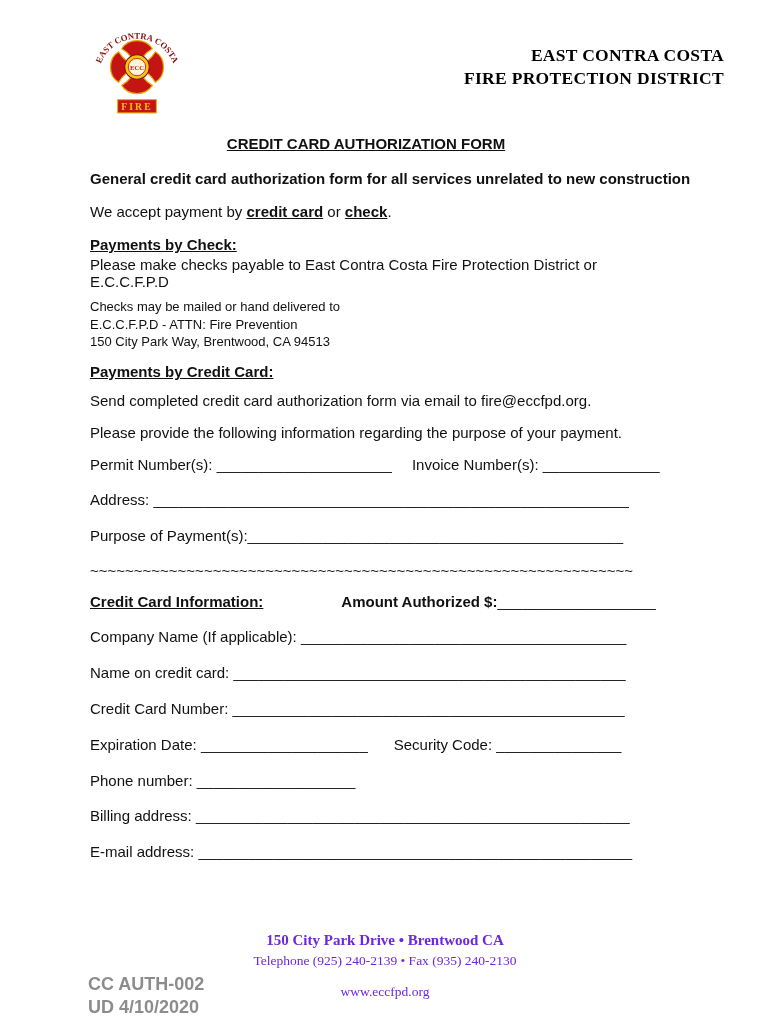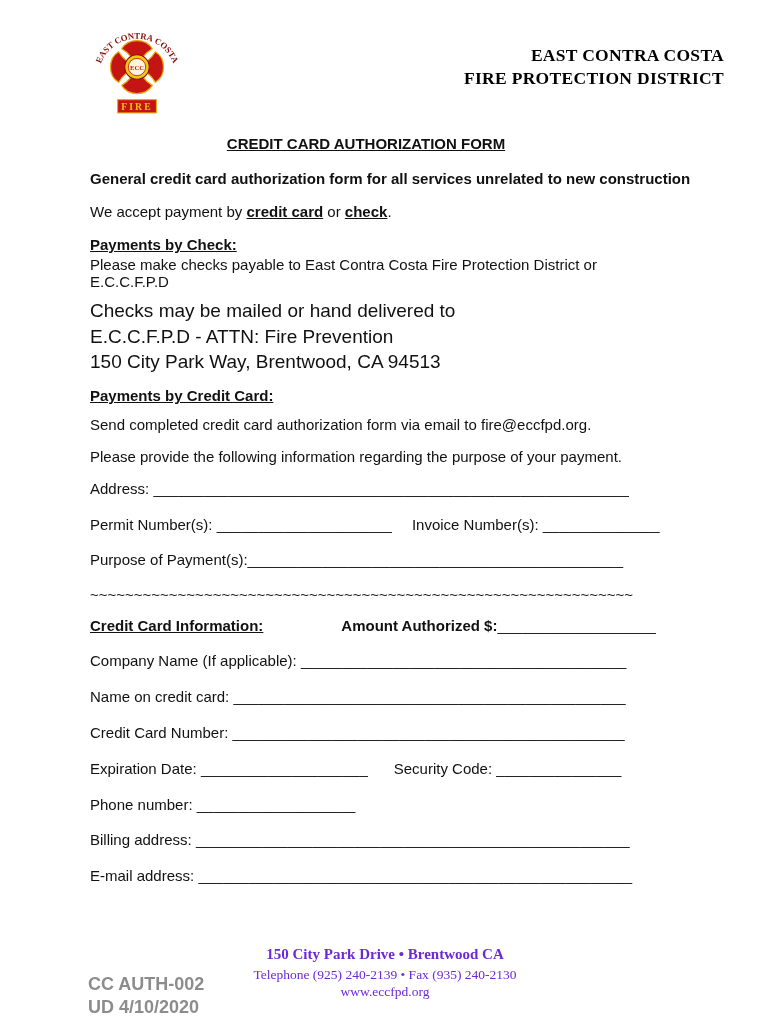--- a/index.html
+++ b/index.html
@@ -17,37 +17,37 @@
   }
   .content { position: absolute; top: 135px; left: 90px; width: 552px; }
   .title { text-align: center; font-weight: 700; text-decoration: underline; margin: 0 0 18px 0; }
   .intro { font-weight: 700; margin: 0 0 16px 0; }
   .line { margin: 0 0 16px 0; white-space: nowrap; }
   .h { font-weight: 700; text-decoration: underline; }
   .b { font-weight: 700; }
   .u { text-decoration: underline; }
   .heading-line { margin: 0 0 3px 0; }
   .payable-line { margin: 0 0 4px 0; }
-  .small { font-size: 19px; line-height: 1.35; margin: 8px 0 12px 0; }
+  .small { font-size: 13px; line-height: 1.35; margin: 8px 0 12px 0; }
   .small div { white-space: nowrap; }
   .sect-gap { margin: 0 0 12px 0; }
   .send-line { margin: 0 0 15px 0; }
   .provide-line { margin: 0 0 15px 0; }
   .blank { letter-spacing: 0; }
   .sp { display: inline-block; width: 20px; }
   .sp-wide { display: inline-block; width: 26px; }
   .divider { margin: 0 0 14px 0; white-space: nowrap; overflow: hidden; }
   .row18 { margin-bottom: 18px; }
   .row19 { margin-bottom: 19px; }
   .footer {
     position: absolute; left: 0; right: 0; bottom: 24px; text-align: center;
     font-family: "Liberation Serif", serif; color: #6d28d9;
   }
   .footer .addr { font-weight: 700; font-size: 15px; margin-bottom: 4px; }
-  .footer .tel  { font-size: 13.5px; margin-bottom: 1px; }
+  .footer .tel  { font-size: 13.5px; margin-bottom: 15px; }
   .footer .web  { font-size: 13.5px; }
   .docid {
     position: absolute; left: 88px; bottom: 6px; color: #8c8c8c;
     font-weight: 700; font-size: 18px; line-height: 1.25;
   }
 </style>
 </head>
 <body>
 
 <div class="page">
@@ -94,23 +94,23 @@
       <div>E.C.C.F.P.D - ATTN: Fire Prevention</div>
       <div>150 City Park Way, Brentwood, CA 94513</div>
     </div>
 
     <div class="heading-line sect-gap"><span class="h">Payments by Credit Card:</span></div>
 
     <div class="line send-line">Send completed credit card authorization form via email to fire@eccfpd.org.</div>
 
     <div class="line provide-line">Please provide the following information regarding the purpose of your payment.</div>
 
+    <div class="line row18"><span>Permit Number(s): </span><span class="blank">_____________________</span><span class="sp"></span><span>Invoice Number(s): </span><span class="blank">______________</span></div>
+
     <div class="line row19"><span>Address: </span><span class="blank">_________________________________________________________</span></div>
-
-    <div class="line row18"><span>Permit Number(s): </span><span class="blank">_____________________</span><span class="sp"></span><span>Invoice Number(s): </span><span class="blank">______________</span></div>
 
     <div class="line row18"><span>Purpose of Payment(s):</span><span class="blank">_____________________________________________</span></div>
 
     <div class="divider">~~~~~~~~~~~~~~~~~~~~~~~~~~~~~~~~~~~~~~~~~~~~~~~~~~~~~~~~~~~~~~</div>
 
     <div class="line row18"><span class="h">Credit Card Information:</span><span class="sp-wide"></span><span class="sp-wide"></span><span class="sp-wide"></span><span class="b">Amount Authorized $:</span><span class="blank">___________________</span></div>
 
     <div class="line row19"><span>Company Name (If applicable): </span><span class="blank">_______________________________________</span></div>
 
     <div class="line row19"><span>Name on credit card: </span><span class="blank">_______________________________________________</span></div>

